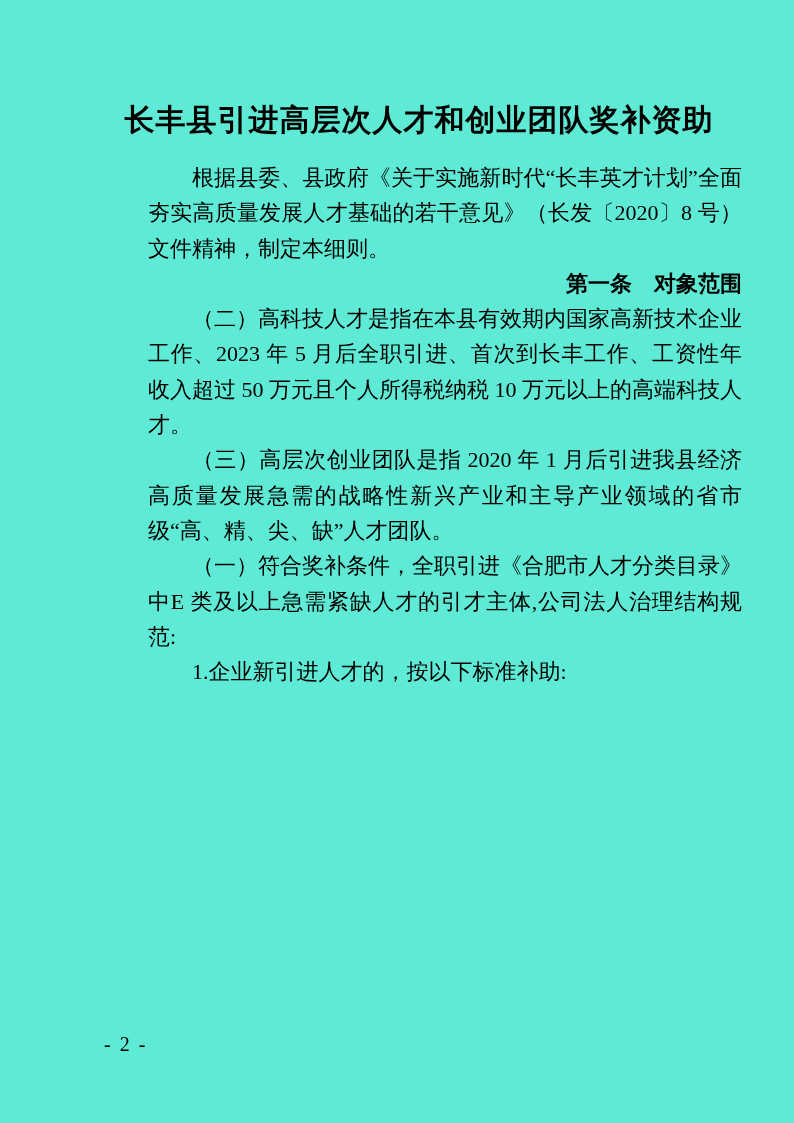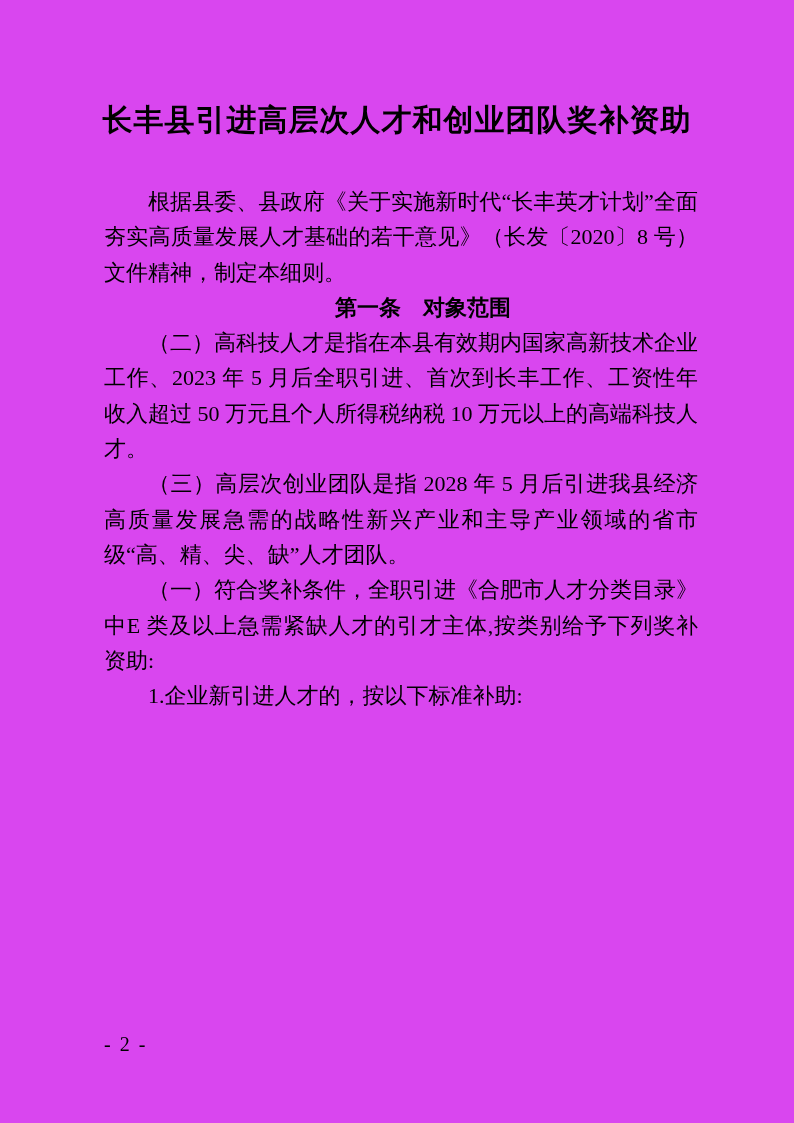--- a/index.html
+++ b/index.html
@@ -1,52 +1,53 @@
 <!DOCTYPE html>
 <html><head>
 <meta charset="utf-8">
 <style>
   * { margin: 0; padding: 0; box-sizing: border-box; }
   html, body { background: #ffffff; }
   .page {
     position: relative;
     width: 794px;
     height: 1123px;
-    background: #d946ef;
+    background: #5eead4;
     color: #000000;
     overflow: hidden;
     font-family: "Liberation Serif", "DejaVu Serif", serif;
+    padding-left: 44px;
   }
   .title {
     margin-top: 96px;
     text-align: center;
     font-size: 30px;
     line-height: 48px;
     font-weight: 700;
     font-family: "Liberation Serif", "DejaVu Serif", serif;
     letter-spacing: 1px;
   }
   .title .tl { display: block; }
   .body-text {
-    margin: 40px auto 0 auto;
+    margin: 16px auto 0 auto;
     width: 594px;
     margin-left: 104px;
   }
   .para {
     font-size: 22px;
     line-height: 35.3px;
     text-align: justify;
     text-justify: inter-character;
     text-indent: 44px;
     font-family: "Liberation Serif", "DejaVu Serif", serif;
   }
   .heading {
     font-weight: 700;
     font-family: "Liberation Sans", "DejaVu Sans", sans-serif;
-    text-align: center;
+    text-align: right;
   }
   .footer {
     position: absolute;
     left: 104px;
     top: 1033px;
     font-size: 20px;
     letter-spacing: 2px;
     font-family: "Liberation Serif", "DejaVu Serif", serif;
   }
 </style>
@@ -56,20 +57,20 @@
 <div class="page">
 
   <h1 class="title">
     <span class="tl">长丰县引进高层次人才和创业团队奖补资助</span>
   </h1>
 
   <div class="body-text">
     <p class="para">根据县委、县政府《关于实施新时代“长丰英才计划”全面夯实高质量发展人才基础的若干意见》（长发〔2020〕8 号）文件精神，制定本细则。</p>
     <p class="para heading">第一条　对象范围</p>
     <p class="para">（二）高科技人才是指在本县有效期内国家高新技术企业工作、2023 年 5 月后全职引进、首次到长丰工作、工资性年收入超过 50 万元且个人所得税纳税 10 万元以上的高端科技人才。</p>
-    <p class="para">（三）高层次创业团队是指 2028 年 5 月后引进我县经济高质量发展急需的战略性新兴产业和主导产业领域的省市级“高、精、尖、缺”人才团队。</p>
-    <p class="para">（一）符合奖补条件，全职引进《合肥市人才分类目录》中E 类及以上急需紧缺人才的引才主体,按类别给予下列奖补资助:</p>
+    <p class="para">（三）高层次创业团队是指 2020 年 1 月后引进我县经济高质量发展急需的战略性新兴产业和主导产业领域的省市级“高、精、尖、缺”人才团队。</p>
+    <p class="para">（一）符合奖补条件，全职引进《合肥市人才分类目录》中E 类及以上急需紧缺人才的引才主体,公司法人治理结构规范:</p>
     <p class="para">1.企业新引进人才的，按以下标准补助:</p>
   </div>
 
   <div class="footer">- 2 -</div>
 
 </div>
 
 </body></html>

